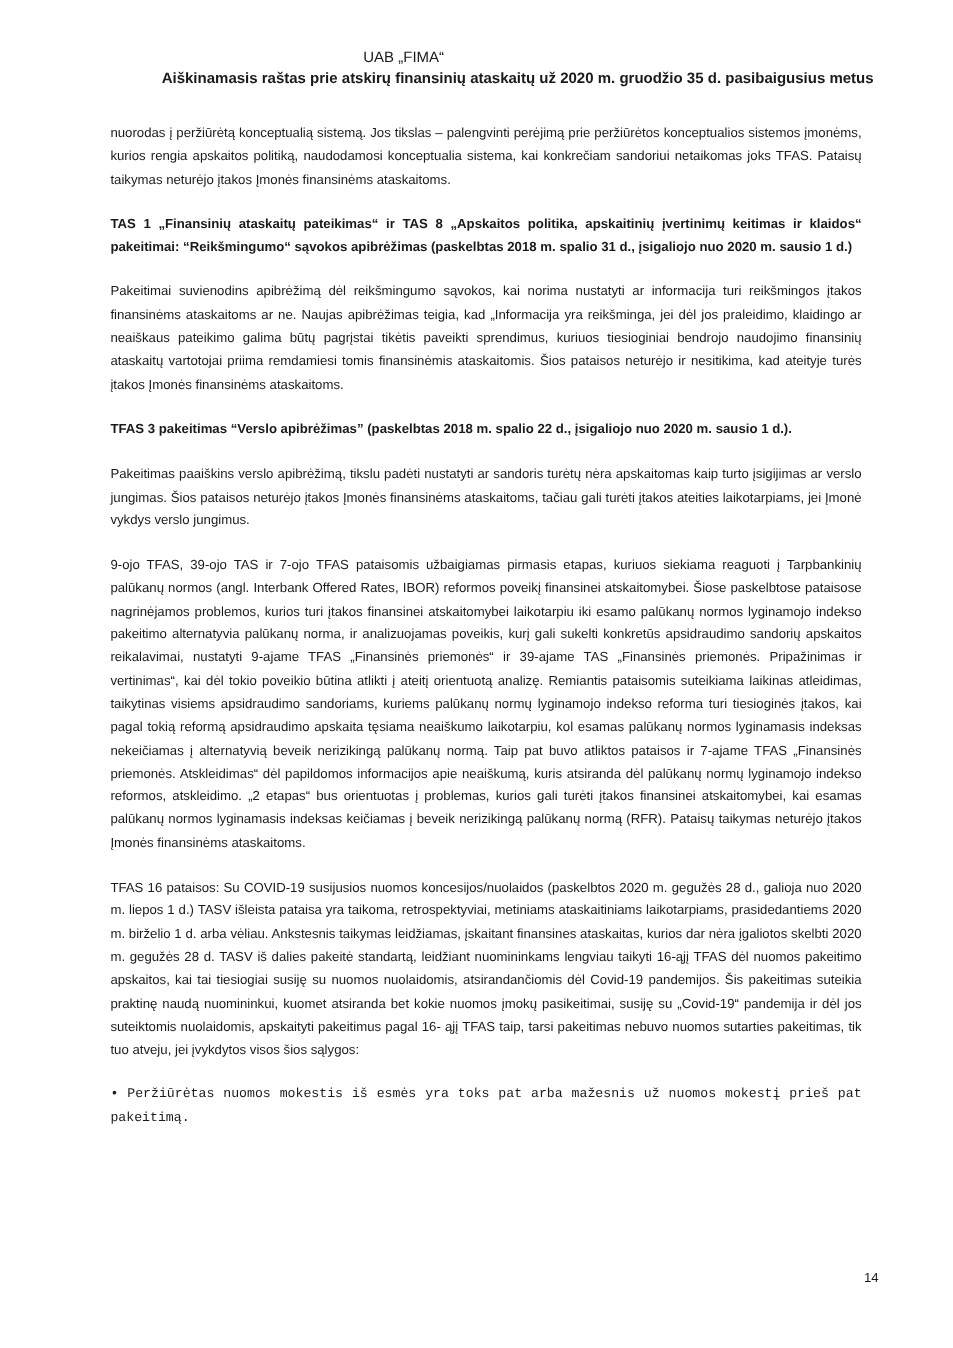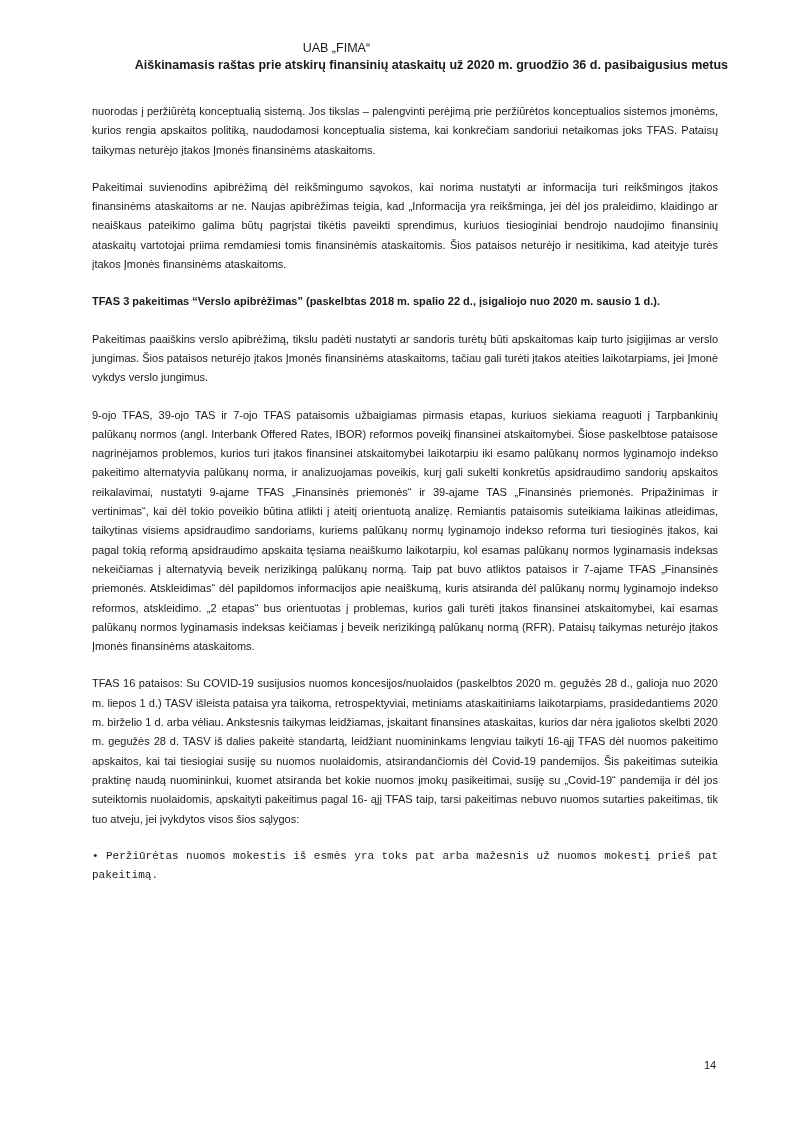--- a/index.html
+++ b/index.html
@@ -6,33 +6,34 @@
     body { width: 794px; height: 1123px; position: relative; overflow: hidden;
       font-family: "Liberation Sans", sans-serif; color: #1a1a1a; }
     .header { position: absolute; top: 40px; right: 66px; text-align: right; }
     .h-company { font-weight: normal; font-size: 12.5px; line-height: 17px; padding-right: 190px; text-align: center; }
     .h-title { font-weight: bold; font-size: 12.5px; line-height: 17px; white-space: nowrap; }
     .h-sub { font-size: 11px; line-height: 15px; text-align: center; padding-left: 30px; }
     .content { position: absolute; top: 102px; left: 92px; width: 626px; font-size: 11px; line-height: 19.3px; }
     .content p { margin: 0 0 18px 0; text-align: justify; }
     .content p.bold { font-weight: bold; }
     .content p.last { margin-bottom: 0; font-family: Liberation Mono, monospace; }
-    .page-num { position: absolute; top: 1059px; left: 704px; font-size: 11px; }
+    .page-num { position: absolute; top: 1059px; left: 720px; font-size: 11px; }
   </style>
 </head>
 <body>
 
 <div class="header">
   <div class="h-company">UAB „FIMA“</div>
-  <div class="h-title">Aiškinamasis raštas prie atskirų finansinių ataskaitų už 2020 m. gruodžio 36 d. pasibaigusius metus</div>
+  <div class="h-title">Aiškinamasis raštas prie atskirų finansinių ataskaitų už 2020 m. gruodžio 35 d. pasibaigusius metus</div>
 </div>
 
 <div class="content">
   <p>nuorodas į peržiūrėtą konceptualią sistemą. Jos tikslas – palengvinti perėjimą prie peržiūrėtos konceptualios sistemos įmonėms, kurios rengia apskaitos politiką, naudodamosi konceptualia sistema, kai konkrečiam sandoriui netaikomas joks TFAS. Pataisų taikymas neturėjo įtakos Įmonės finansinėms ataskaitoms.</p>
+  <p class="bold">TAS 1 „Finansinių ataskaitų pateikimas“ ir TAS 8 „Apskaitos politika, apskaitinių įvertinimų keitimas ir klaidos“ pakeitimai: “Reikšmingumo“ sąvokos apibrėžimas (paskelbtas 2018 m. spalio 31 d., įsigaliojo nuo 2020 m. sausio 1 d.)</p>
   <p>Pakeitimai suvienodins apibrėžimą dėl reikšmingumo sąvokos, kai norima nustatyti ar informacija turi reikšmingos įtakos finansinėms ataskaitoms ar ne. Naujas apibrėžimas teigia, kad „Informacija yra reikšminga, jei dėl jos praleidimo, klaidingo ar neaiškaus pateikimo galima būtų pagrįstai tikėtis paveikti sprendimus, kuriuos tiesioginiai bendrojo naudojimo finansinių ataskaitų vartotojai priima remdamiesi tomis finansinėmis ataskaitomis. Šios pataisos neturėjo ir nesitikima, kad ateityje turės įtakos Įmonės finansinėms ataskaitoms.</p>
   <p class="bold">TFAS 3 pakeitimas “Verslo apibrėžimas” (paskelbtas 2018 m. spalio 22 d., įsigaliojo nuo 2020 m. sausio 1 d.).</p>
-  <p>Pakeitimas paaiškins verslo apibrėžimą, tikslu padėti nustatyti ar sandoris turėtų būti apskaitomas kaip turto įsigijimas ar verslo jungimas. Šios pataisos neturėjo įtakos Įmonės finansinėms ataskaitoms, tačiau gali turėti įtakos ateities laikotarpiams, jei Įmonė vykdys verslo jungimus.</p>
+  <p>Pakeitimas paaiškins verslo apibrėžimą, tikslu padėti nustatyti ar sandoris turėtų nėra apskaitomas kaip turto įsigijimas ar verslo jungimas. Šios pataisos neturėjo įtakos Įmonės finansinėms ataskaitoms, tačiau gali turėti įtakos ateities laikotarpiams, jei Įmonė vykdys verslo jungimus.</p>
   <p>9-ojo TFAS, 39-ojo TAS ir 7-ojo TFAS pataisomis užbaigiamas pirmasis etapas, kuriuos siekiama reaguoti į Tarpbankinių palūkanų normos (angl. Interbank Offered Rates, IBOR) reformos poveikį finansinei atskaitomybei. Šiose paskelbtose pataisose nagrinėjamos problemos, kurios turi įtakos finansinei atskaitomybei laikotarpiu iki esamo palūkanų normos lyginamojo indekso pakeitimo alternatyvia palūkanų norma, ir analizuojamas poveikis, kurį gali sukelti konkretūs apsidraudimo sandorių apskaitos reikalavimai, nustatyti 9-ajame TFAS „Finansinės priemonės“ ir 39-ajame TAS „Finansinės priemonės. Pripažinimas ir vertinimas“, kai dėl tokio poveikio būtina atlikti į ateitį orientuotą analizę. Remiantis pataisomis suteikiama laikinas atleidimas, taikytinas visiems apsidraudimo sandoriams, kuriems palūkanų normų lyginamojo indekso reforma turi tiesioginės įtakos, kai pagal tokią reformą apsidraudimo apskaita tęsiama neaiškumo laikotarpiu, kol esamas palūkanų normos lyginamasis indeksas nekeičiamas į alternatyvią beveik nerizikingą palūkanų normą. Taip pat buvo atliktos pataisos ir 7-ajame TFAS „Finansinės priemonės. Atskleidimas“ dėl papildomos informacijos apie neaiškumą, kuris atsiranda dėl palūkanų normų lyginamojo indekso reformos, atskleidimo. „2 etapas“ bus orientuotas į problemas, kurios gali turėti įtakos finansinei atskaitomybei, kai esamas palūkanų normos lyginamasis indeksas keičiamas į beveik nerizikingą palūkanų normą (RFR). Pataisų taikymas neturėjo įtakos Įmonės finansinėms ataskaitoms.</p>
   <p>TFAS 16 pataisos: Su COVID-19 susijusios nuomos koncesijos/nuolaidos (paskelbtos 2020 m. gegužės 28 d., galioja nuo 2020 m. liepos 1 d.) TASV išleista pataisa yra taikoma, retrospektyviai, metiniams ataskaitiniams laikotarpiams, prasidedantiems 2020 m. birželio 1 d. arba vėliau. Ankstesnis taikymas leidžiamas, įskaitant finansines ataskaitas, kurios dar nėra įgaliotos skelbti 2020 m. gegužės 28 d. TASV iš dalies pakeitė standartą, leidžiant nuomininkams lengviau taikyti 16-ąjį TFAS dėl nuomos pakeitimo apskaitos, kai tai tiesiogiai susiję su nuomos nuolaidomis, atsirandančiomis dėl Covid-19 pandemijos. Šis pakeitimas suteikia praktinę naudą nuomininkui, kuomet atsiranda bet kokie nuomos įmokų pasikeitimai, susiję su „Covid-19“ pandemija ir dėl jos suteiktomis nuolaidomis, apskaityti pakeitimus pagal 16- ąjį TFAS taip, tarsi pakeitimas nebuvo nuomos sutarties pakeitimas, tik tuo atveju, jei įvykdytos visos šios sąlygos:</p>
   <p class="last">• Peržiūrėtas nuomos mokestis iš esmės yra toks pat arba mažesnis už nuomos mokestį prieš pat pakeitimą.</p>
 </div>
 
 <div class="page-num">14</div>
 
 </body></html>

